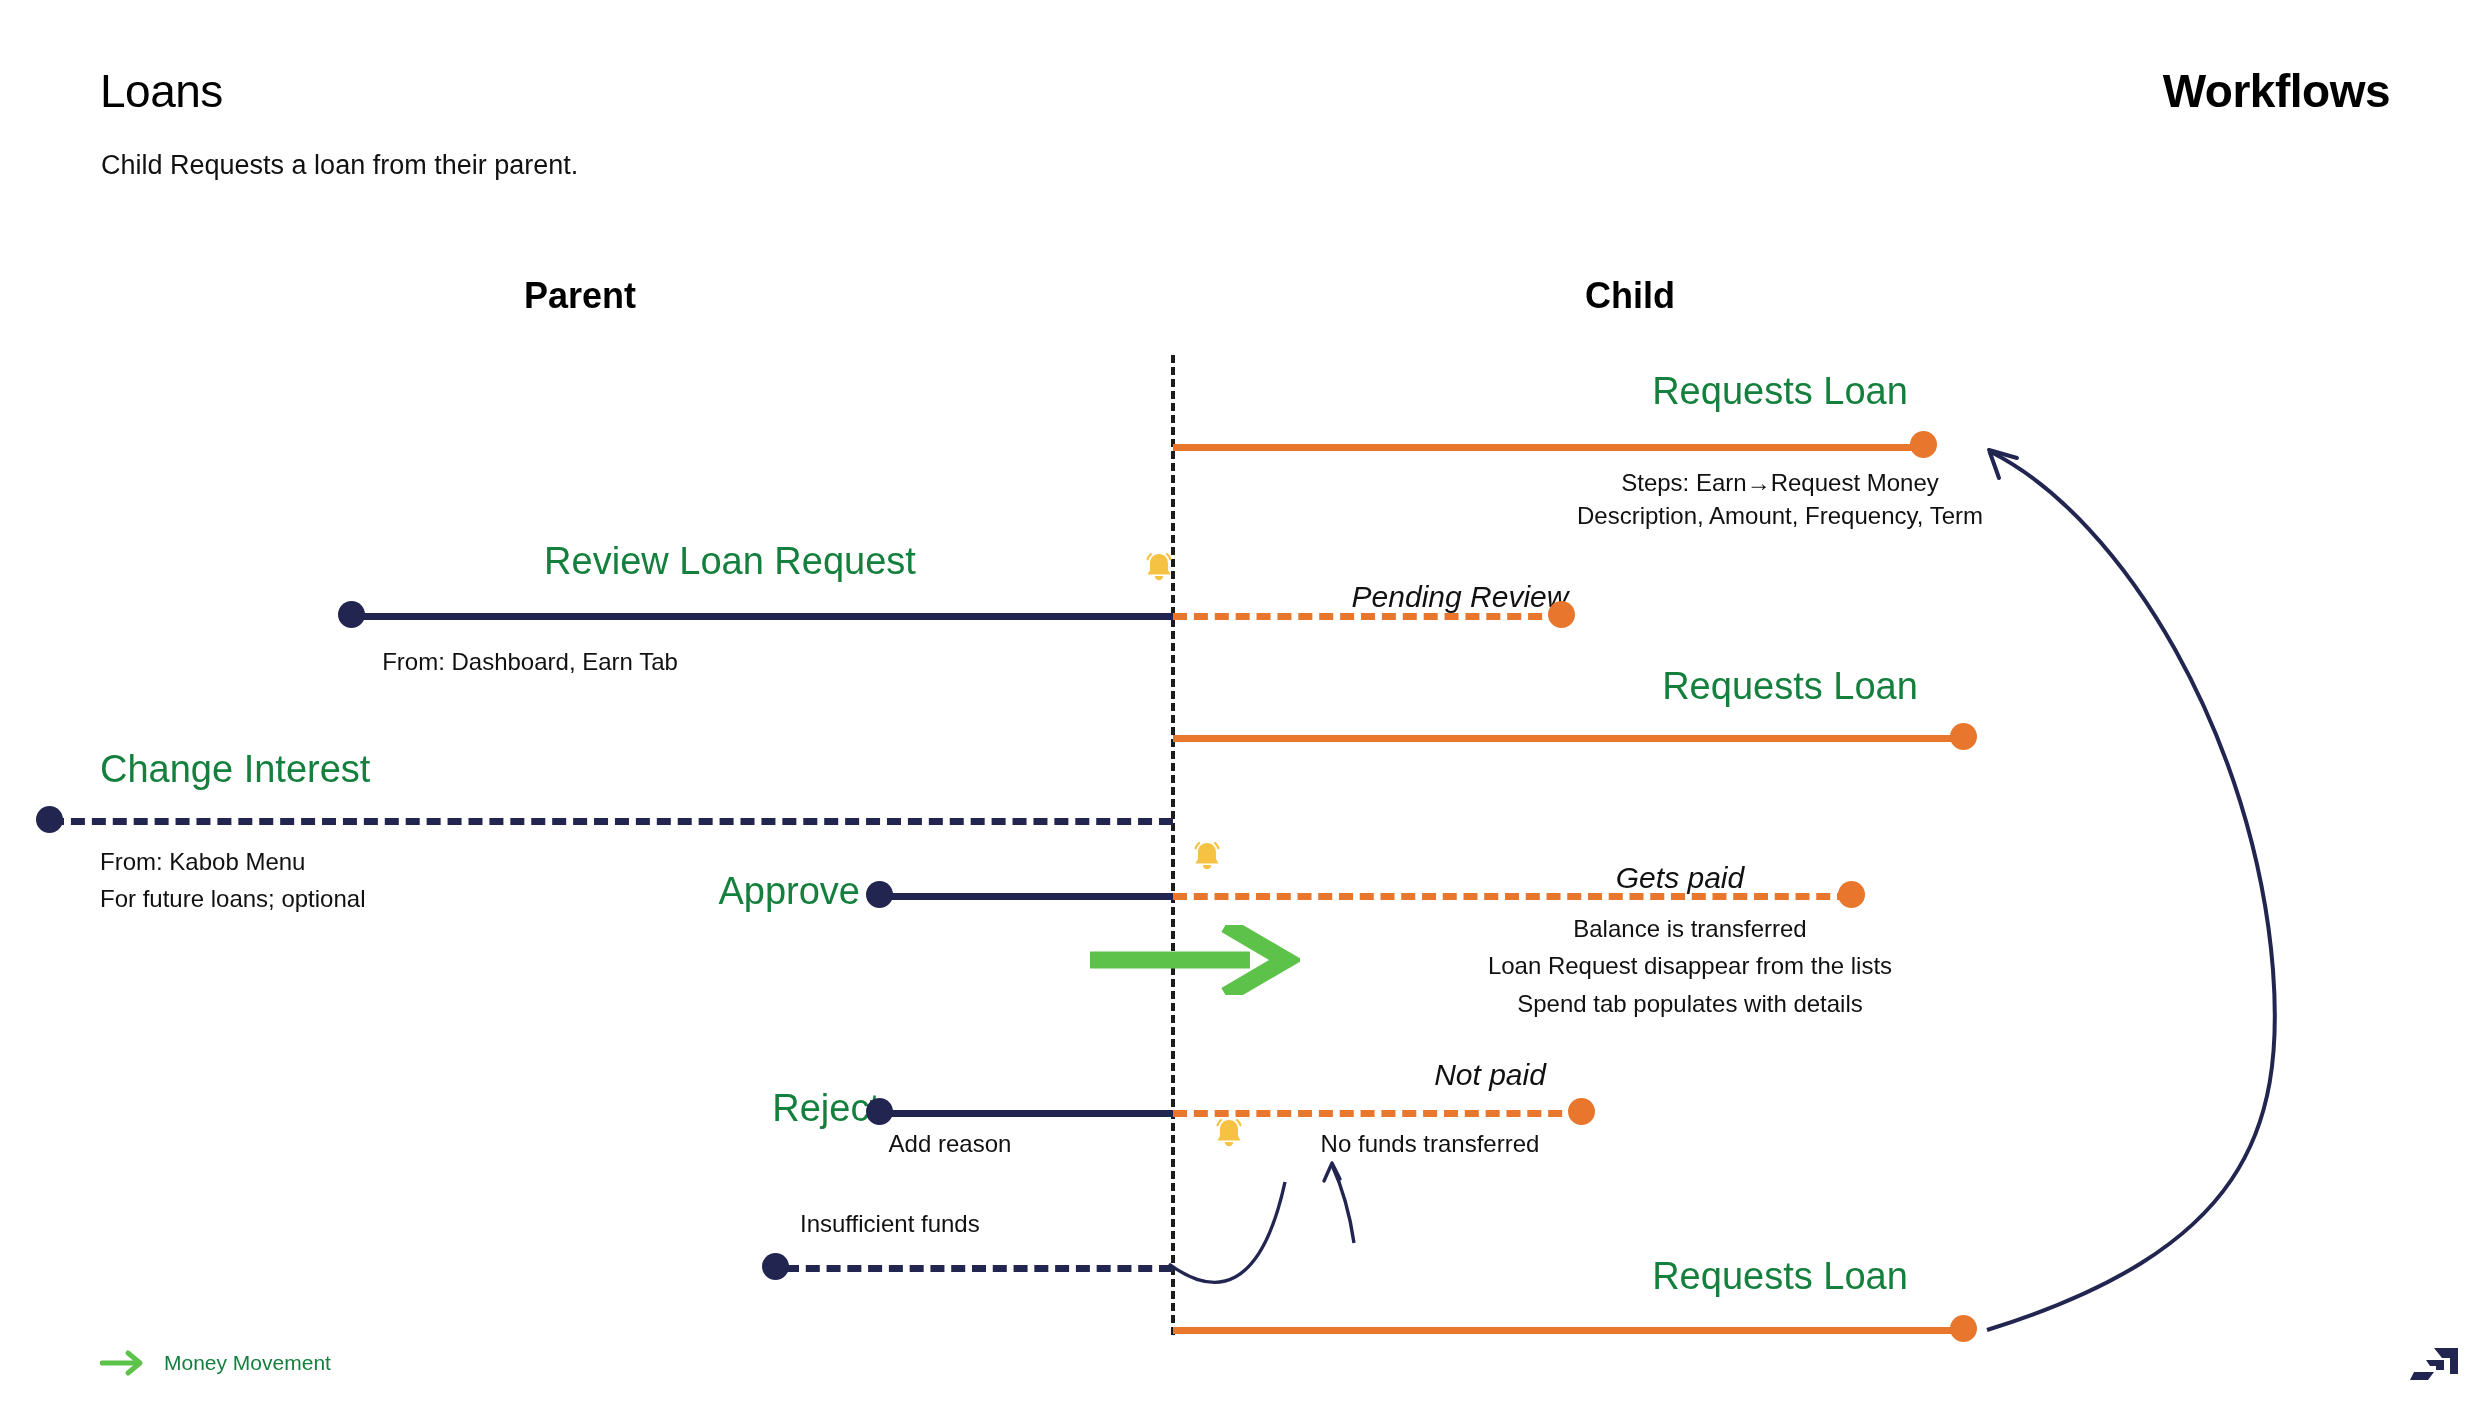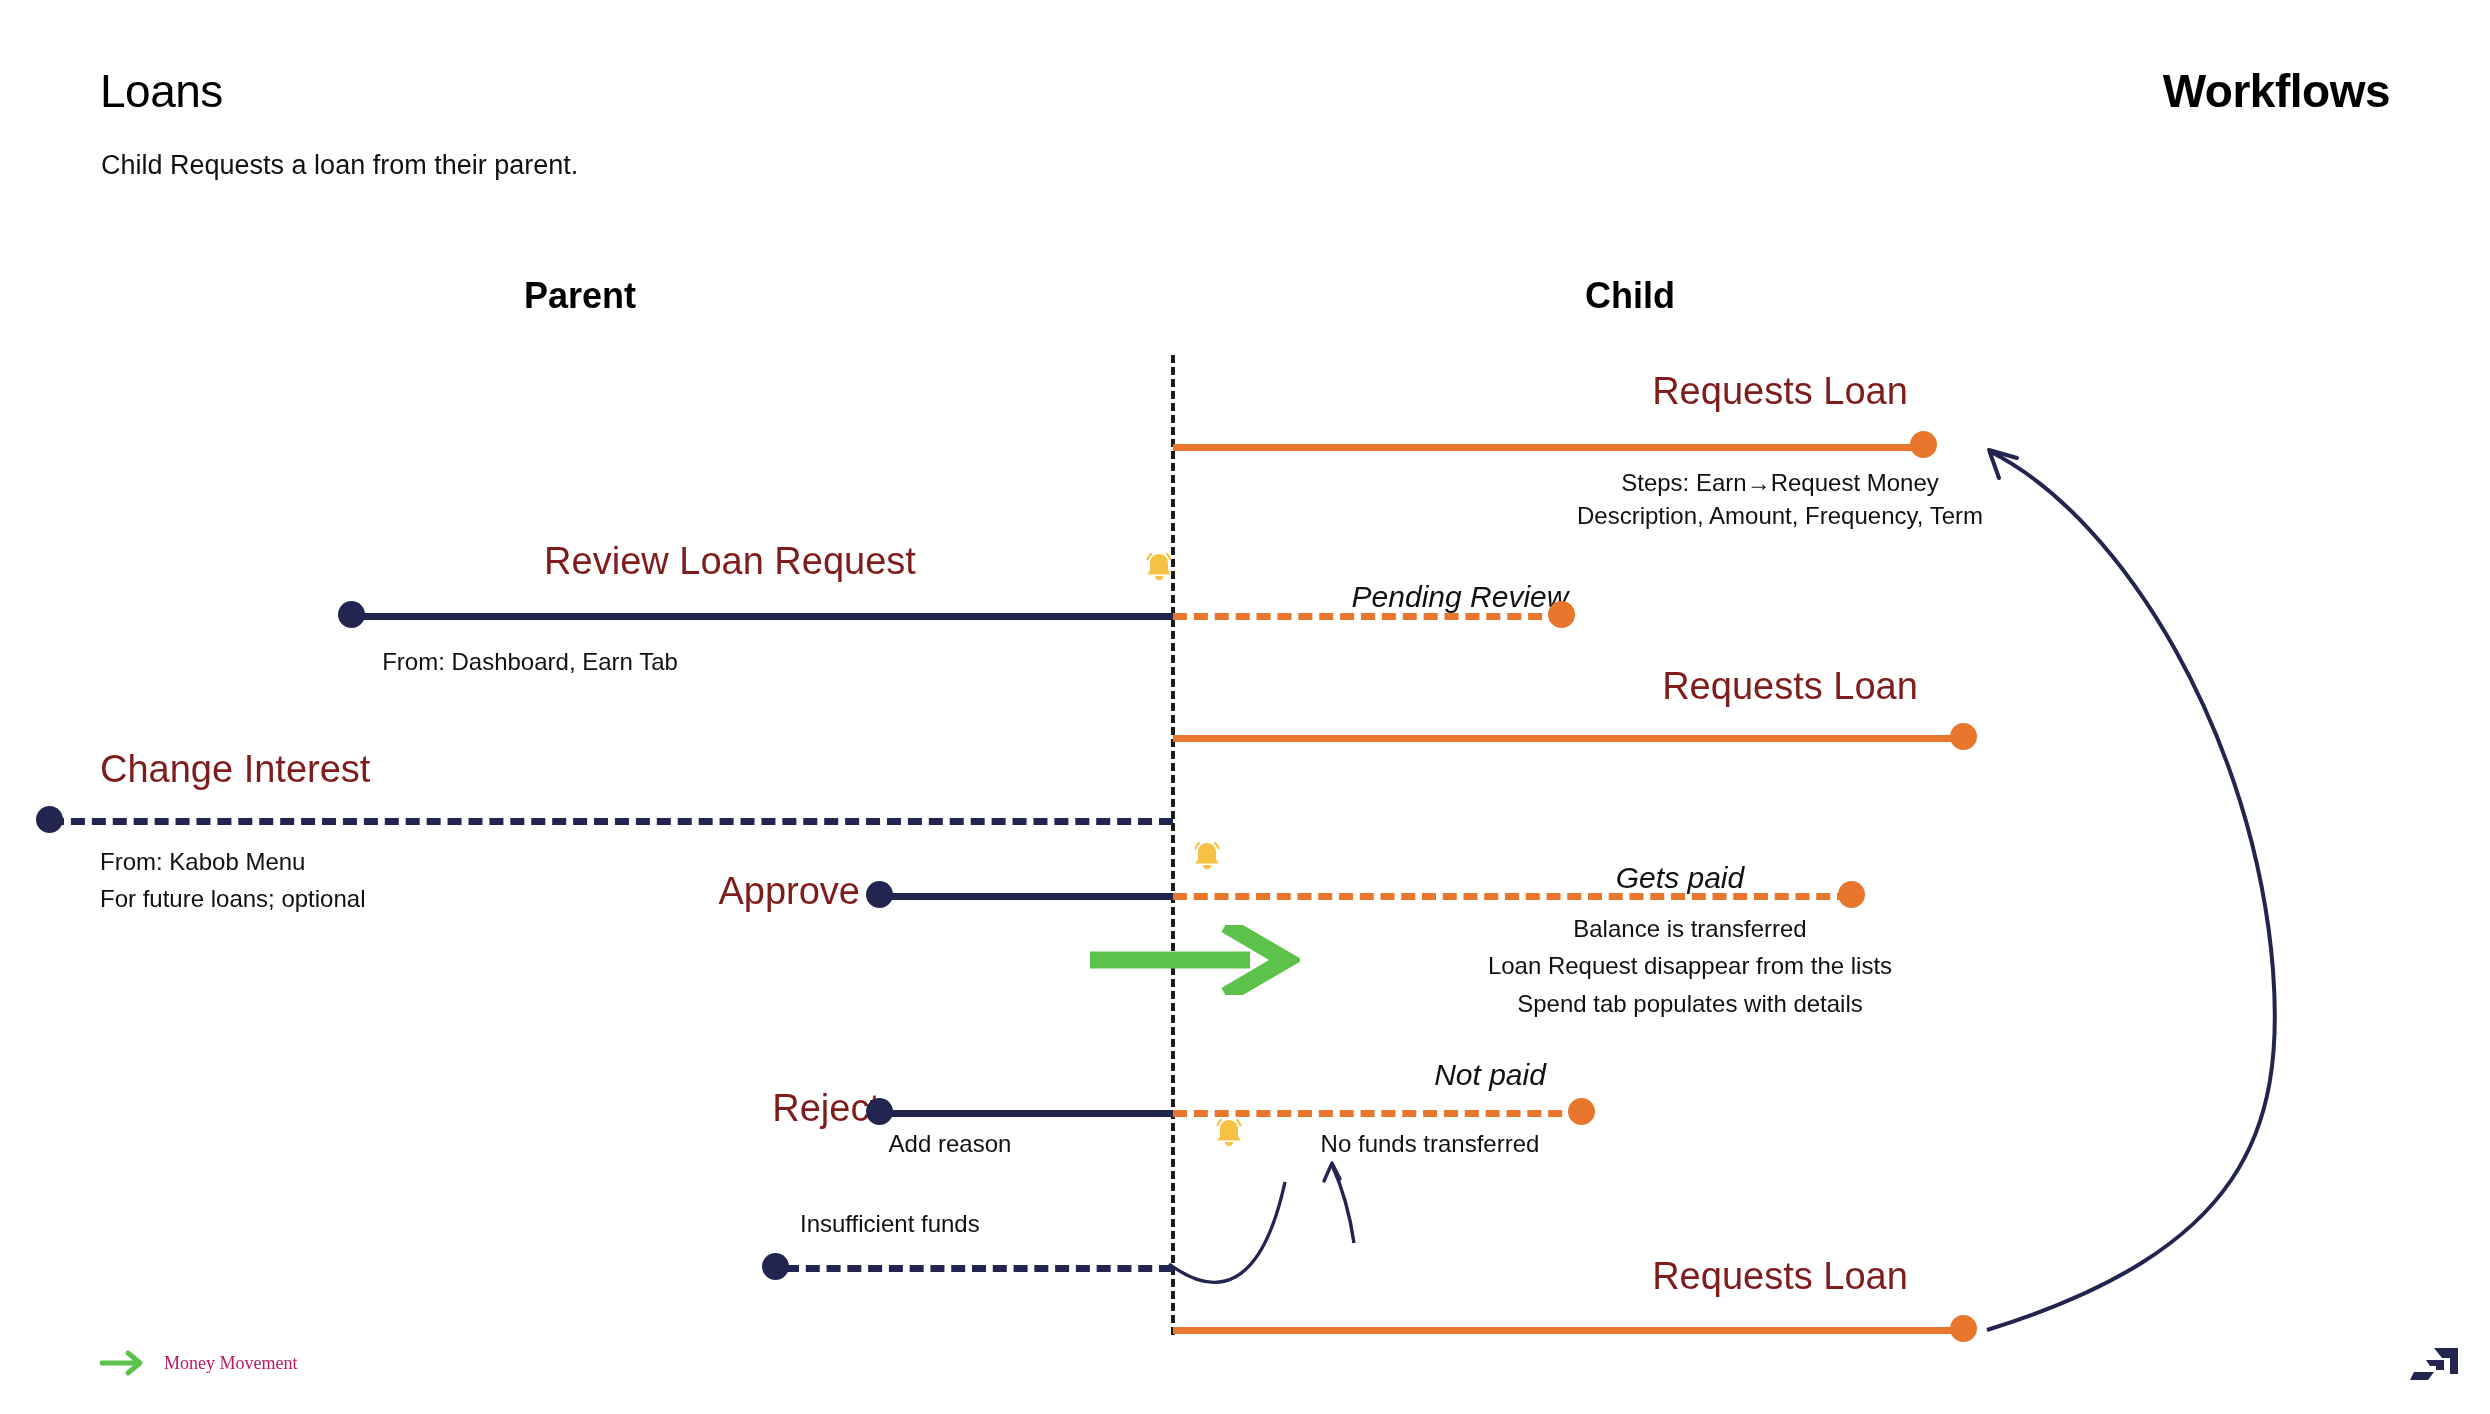--- a/index.html
+++ b/index.html
@@ -51,21 +51,21 @@
   .dashed-navy  { border-top: 7px dashed #222550; }
 
   .dot {
     width: 27px; height: 27px; border-radius: 50%;
   }
   .dot-orange { background: #E8762C; }
   .dot-navy   { background: #222550; }
 
   
   .lbl-big {
-    font-size: 38px; color: #7f1d1d; white-space: nowrap;
+    font-size: 38px; color: #15803d; white-space: nowrap;
   }
   .lbl-mid {
     font-size: 30px; color: #111; white-space: nowrap; font-style: italic;
   }
   .lbl-sm {
     font-size: 24px; color: #111; white-space: nowrap;
   }
   .italic-orange {
     font-size: 25px; color: #E8562C; font-style: italic; white-space: nowrap;
   }
@@ -75,21 +75,21 @@
   .ta-l { text-align: left; }
 
   
   .bell { width: 34px; height: 36px; }
 
   
   .money-arrow { width: 210px; height: 70px; }
 
   
   .legend { left: 100px; top: 1348px; display: flex; align-items: center; gap: 16px; }
-  .legend-label { font-size: 18px; color: #be185d; font-family: Liberation Serif, serif; }
+  .legend-label { font-size: 21px; color: #15803d; }
 
   
   .logo { right: 28px; bottom: 22px; width: 54px; height: 48px; }
 </style>
 </head>
 <body>
 
 <div id="canvas">
 
   <div class="abs page-title">Loans</div>

